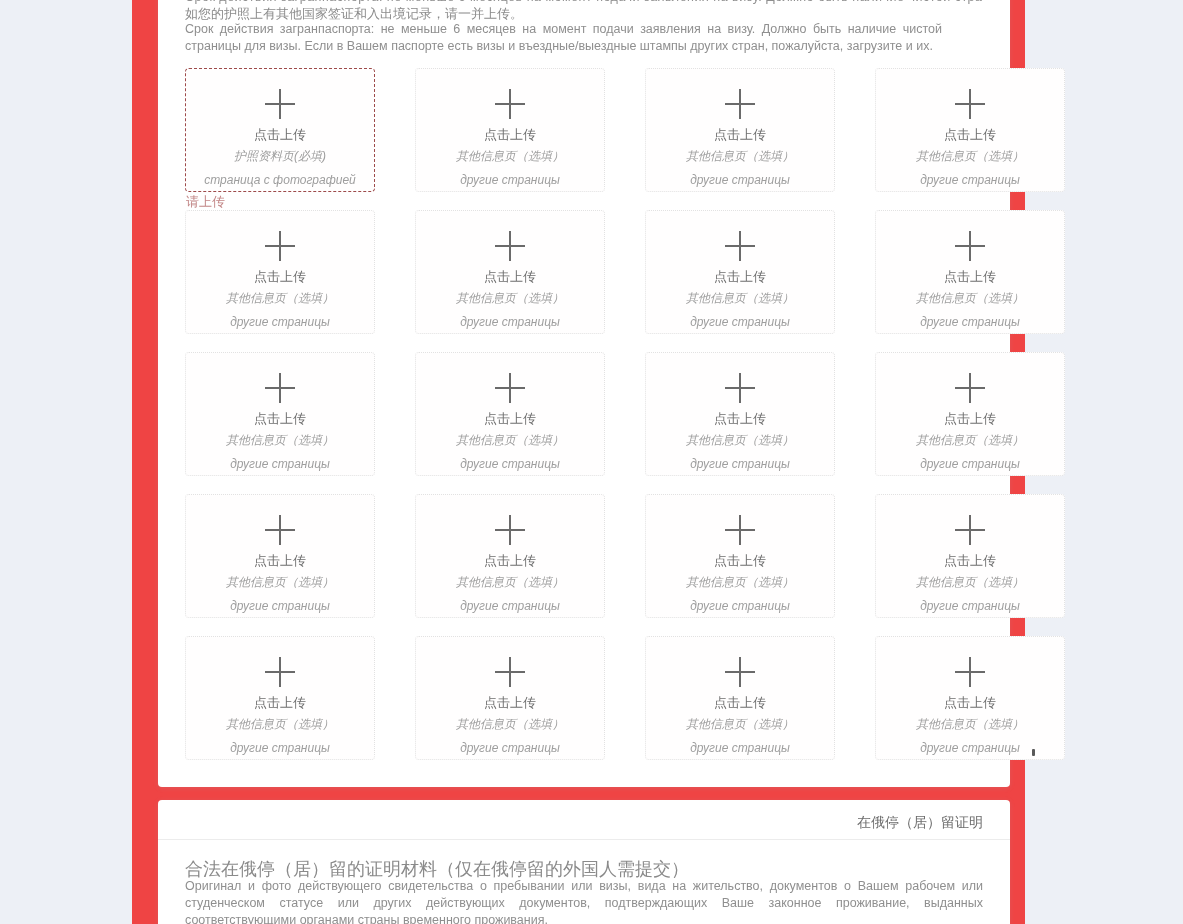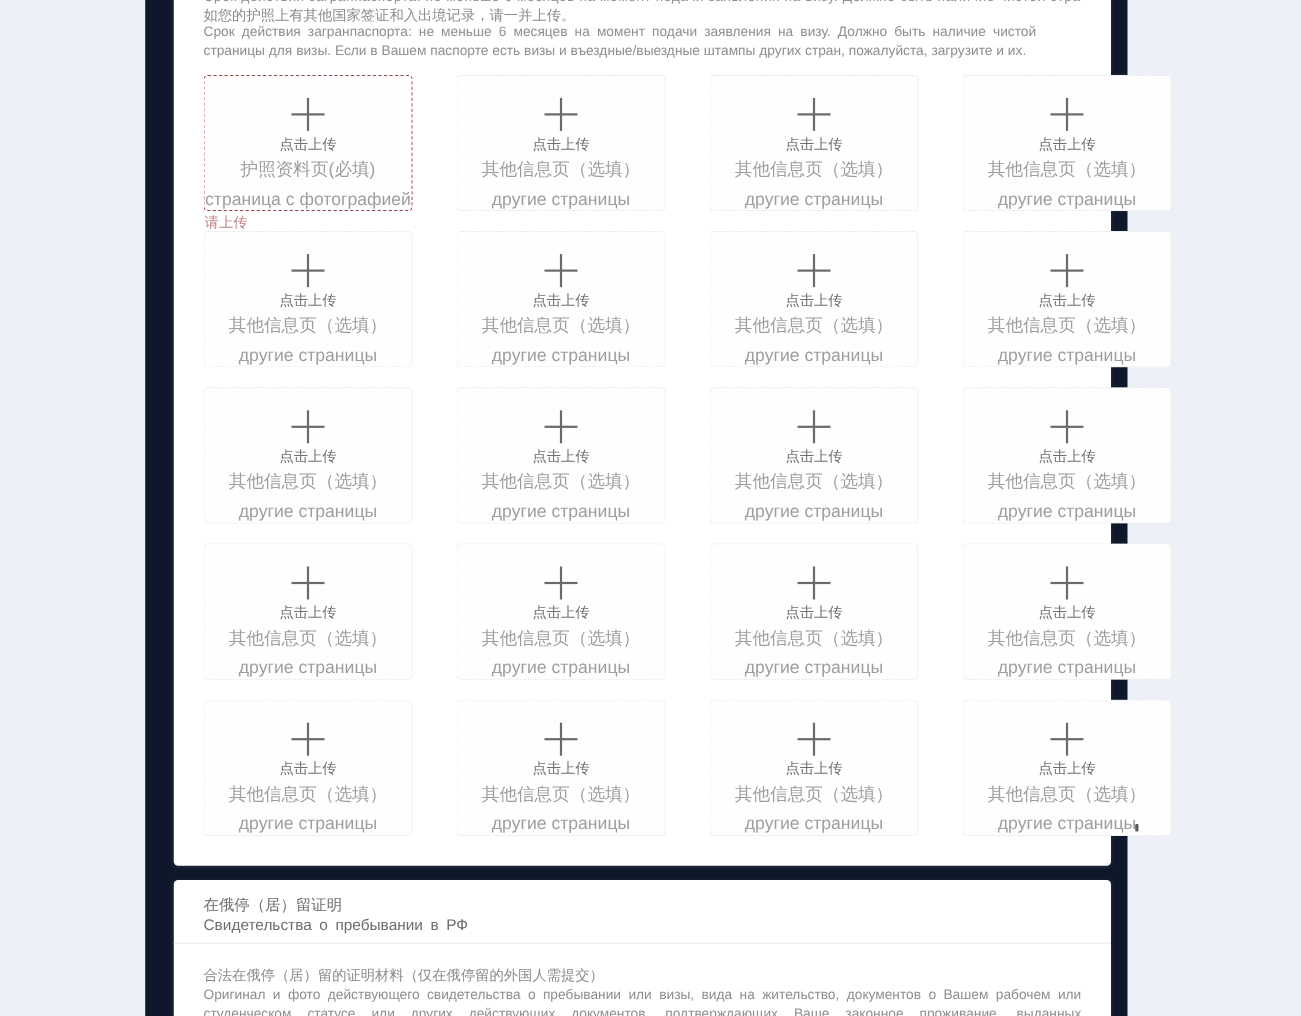--- a/index.html
+++ b/index.html
@@ -6,21 +6,21 @@
   html,body { width:1183px; height:924px; }
   body {
     position:relative;
     background:#edf0f6;
     overflow:hidden;
     font-family:"Liberation Sans","DejaVu Sans",sans-serif;
     -webkit-font-smoothing:antialiased;
   }
   .main-column {
     position:absolute; left:132px; top:0; width:893px; height:924px;
-    background:#0f172a;
+    background:#ef4444;
   }
   .panel {
     position:absolute; left:26px; width:852px;
     background:#ffffff; border-radius:4px;
     box-shadow:0 1px 5px rgba(160,170,190,0.18);
   }
   .panel-upload { top:-14px; height:801px; }
   .panel-residence { top:800px; height:140px; }
 
   
@@ -58,36 +58,36 @@
   .plus-icon { position:relative; width:30px; height:30px; margin-top:20px; }
   .plus-icon::before {
     content:""; position:absolute; left:0; top:14px; width:30px; height:2px;
     background:#6a6a6a;
   }
   .plus-icon::after {
     content:""; position:absolute; left:14px; top:0; width:2px; height:30px;
     background:#6a6a6a;
   }
   .upload-action { margin-top:7px; font-size:13px; color:#6f6f6f; }
-  .upload-sub   { margin-top:4px; font-size:16px; color:#9e9e9e; }
+  .upload-sub   { margin-top:4px; font-size:12px; color:#9e9e9e;font-style:italic; }
   .upload-sub.ru{ margin-top:8px; }
   .upload-error-message {
     position:absolute; top:128px; left:1px;
     font-size:13px; line-height:12px; color:#c28686;
   }
 
   
-  .section-head { padding:13px 27px 0 27px; }
+  .section-head { padding:13px 27px 0 27px;text-align:right; }
   .section-title { font-size:14px; line-height:18px; color:#6d6d6d; }
   .section-title.ru { word-spacing:3px; }
   .section-divider {
     margin-top:8px; border:none; border-top:1px solid #ececec; height:0;
   }
   .section-body { padding:21px 27px 0 27px; }
-  .section-body-zh { font-size:13px; line-height:17px; color:#8a8a8a;font-family:Liberation Mono, monospace; }
+  .section-body-zh { font-size:18px; line-height:17px; color:#8a8a8a; }
   .section-body-ru {
     font-size:12.5px; line-height:17px; color:#8f8f8f; text-align:justify;
   }
 
   .stray-mark {
     position:absolute; left:1032px; top:749px; width:3px; height:7px;
     background:#5a5a5a; border-radius:1px;
   }
 </style>
 </head>
@@ -307,21 +307,20 @@
     </div>
 
   </div>
 </div>
       </div>
   </div>
 
   <div class="panel panel-residence">
     <div class="section-head">
       <div class="section-title">在俄停（居）留证明</div>
-      <div class="section-title ru">Свидетельства о пребывании в РФ</div>
     </div>
     <hr class="section-divider">
     <div class="section-body">
       <div class="section-body-zh">合法在俄停（居）留的证明材料（仅在俄停留的外国人需提交）</div>
       <div class="section-body-ru">Оригинал и фото действующего свидетельства о пребывании или визы, вида на жительство, документов о Вашем рабочем или студенческом статусе или других действующих документов, подтверждающих Ваше законное проживание, выданных соответствующими органами страны временного проживания.</div>
     </div>
   </div>
 
 </div>
 

